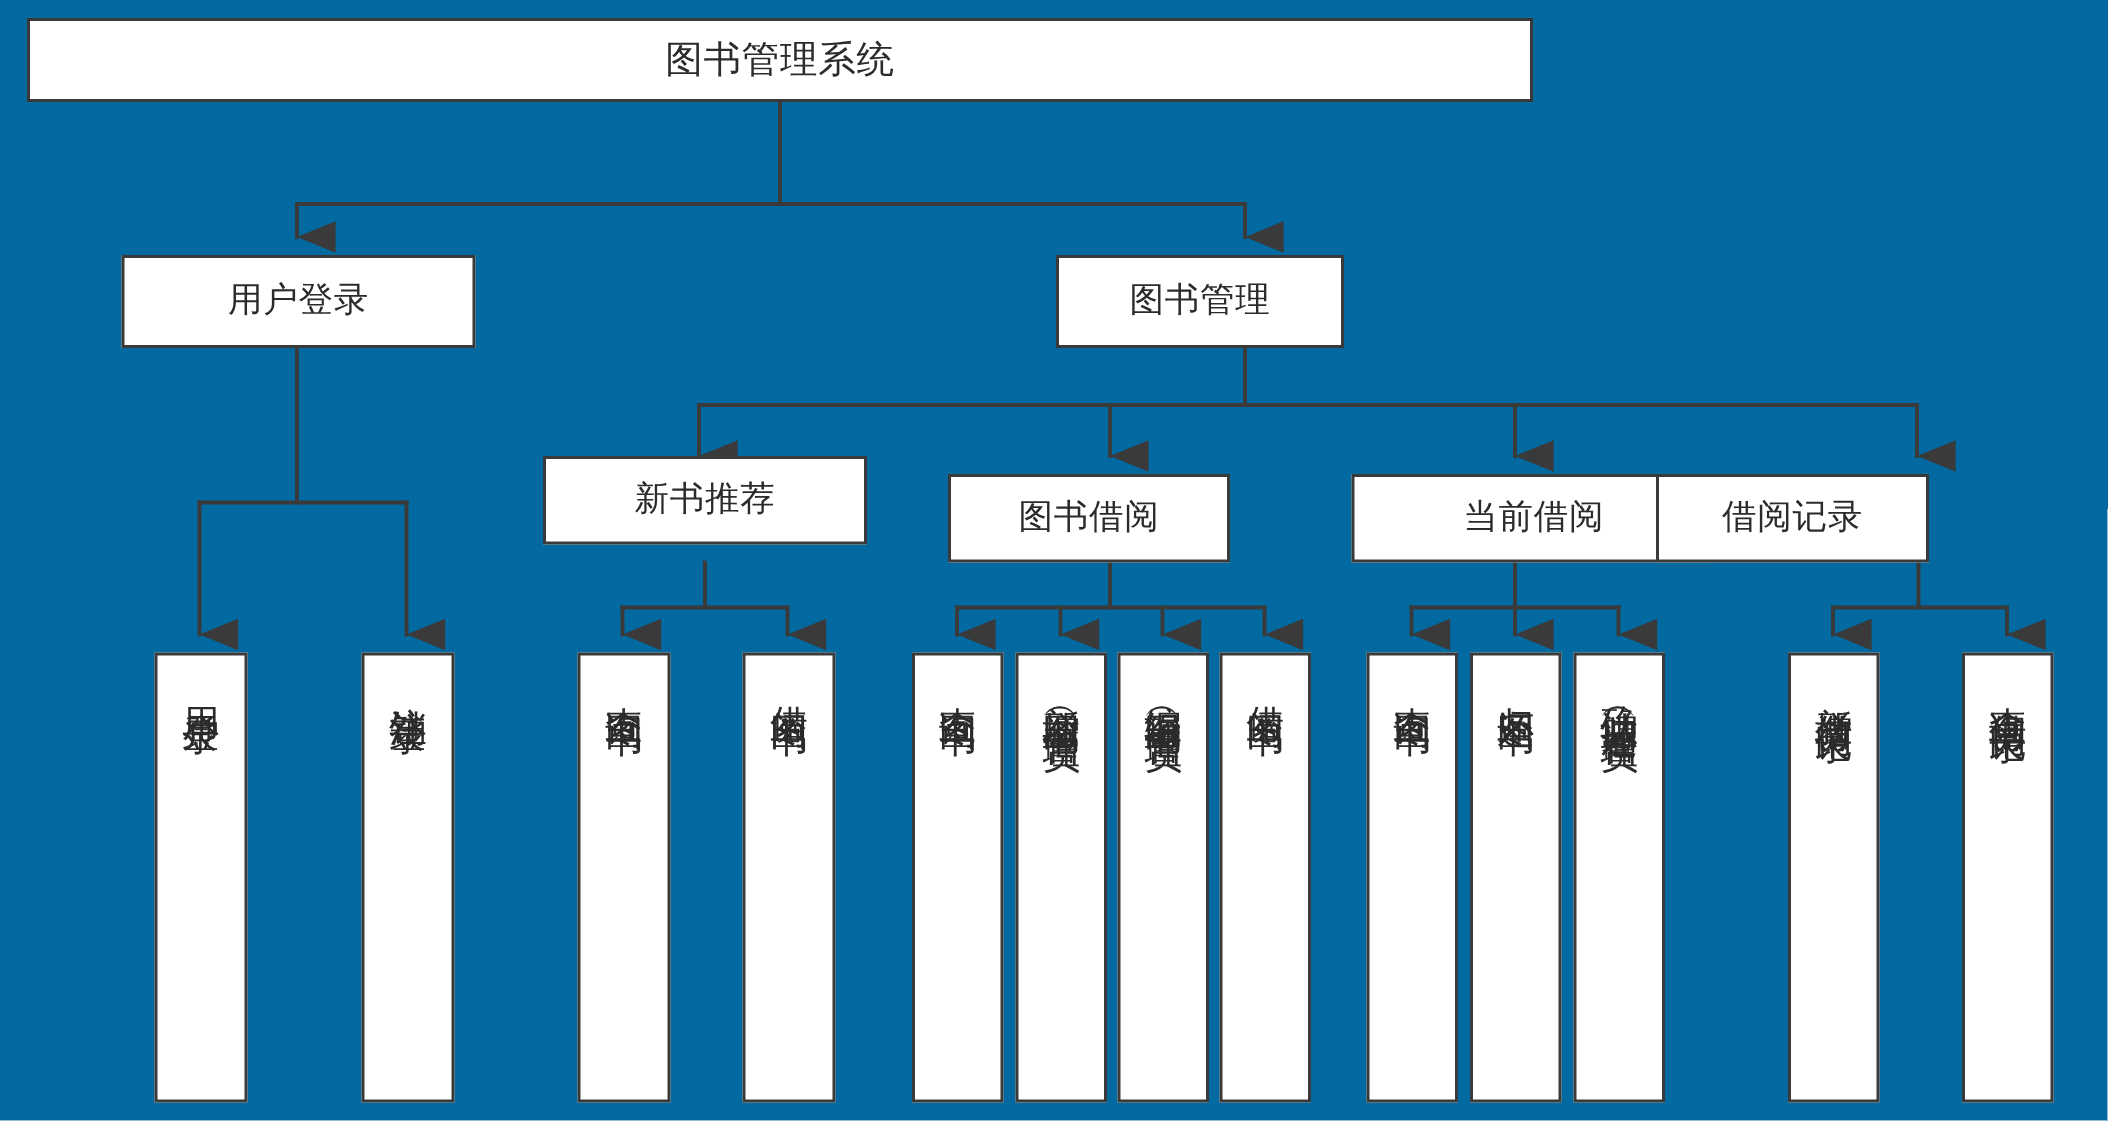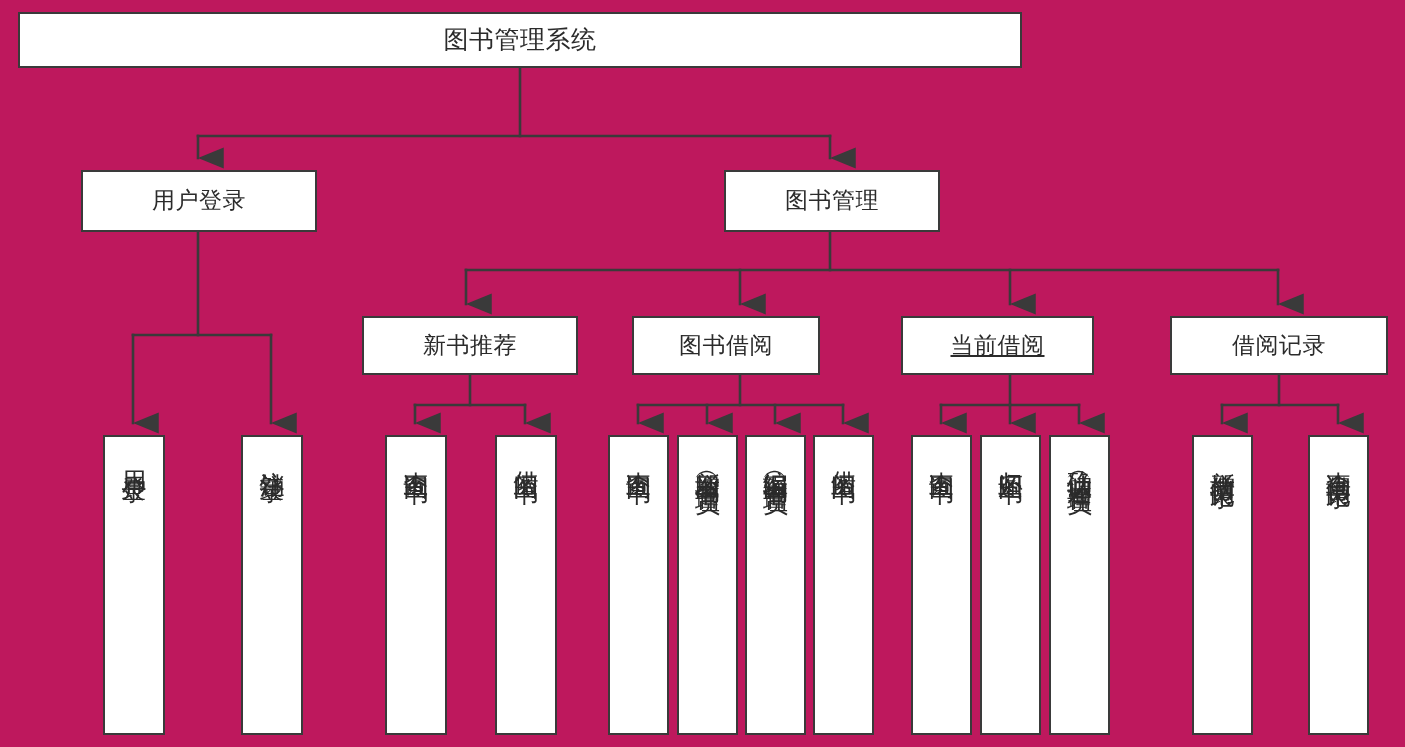--- a/index.html
+++ b/index.html
@@ -7,21 +7,21 @@
     padding: 0;
     background: #ffffff;
   }
   body {
     font-family: "DejaVu Sans", "Liberation Sans", sans-serif;
   }
   #canvas {
     position: relative;
     width: 1405px;
     height: 747px;
-    background: #be185d;
+    background: #0369a1;
     overflow: hidden;
   }
   svg.wires {
     position: absolute;
     left: 0;
     top: 0;
     width: 1405px;
     height: 747px;
     pointer-events: none;
   }
@@ -130,34 +130,34 @@
     </g>
   </svg>
 
   <div class="node horiz root" style="left:18px; top:12px; width:1004px; height:56px;">
     <span class="lbl">图书管理系统</span>
   </div>
 
   <div class="node horiz" style="left:81px; top:170px; width:236px; height:62px;">
     <span class="lbl">用户登录</span>
   </div>
-  <div class="node horiz" style="left:724px; top:170px; width:216px; height:62px;">
+  <div class="node horiz" style="left:704px; top:170px; width:192px; height:62px;">
     <span class="lbl">图书管理</span>
   </div>
 
-  <div class="node horiz" style="left:362px; top:316px; width:216px; height:59px;">
+  <div class="node horiz" style="left:362px; top:304px; width:216px; height:59px;">
     <span class="lbl">新书推荐</span>
   </div>
   <div class="node horiz" style="left:632px; top:316px; width:188px; height:59px;">
     <span class="lbl">图书借阅</span>
   </div>
-  <div class="node horiz" style="left:901px; top:316px; width:193px; height:59px;text-decoration:underline;">
+  <div class="node horiz" style="left:901px; top:316px; width:243px; height:59px;">
     <span class="lbl">当前借阅</span>
   </div>
-  <div class="node horiz" style="left:1170px; top:316px; width:218px; height:59px;">
+  <div class="node horiz" style="left:1104px; top:316px; width:182px; height:59px;">
     <span class="lbl">借阅记录</span>
   </div>
 
   <div class="node vert" style="left:103px; top:435px; width:62px; height:300px;">
     <span class="lbl">用户登录</span>
   </div>
   <div class="node vert" style="left:241px; top:435px; width:62px; height:300px;">
     <span class="lbl">注销登录</span>
   </div>
 

